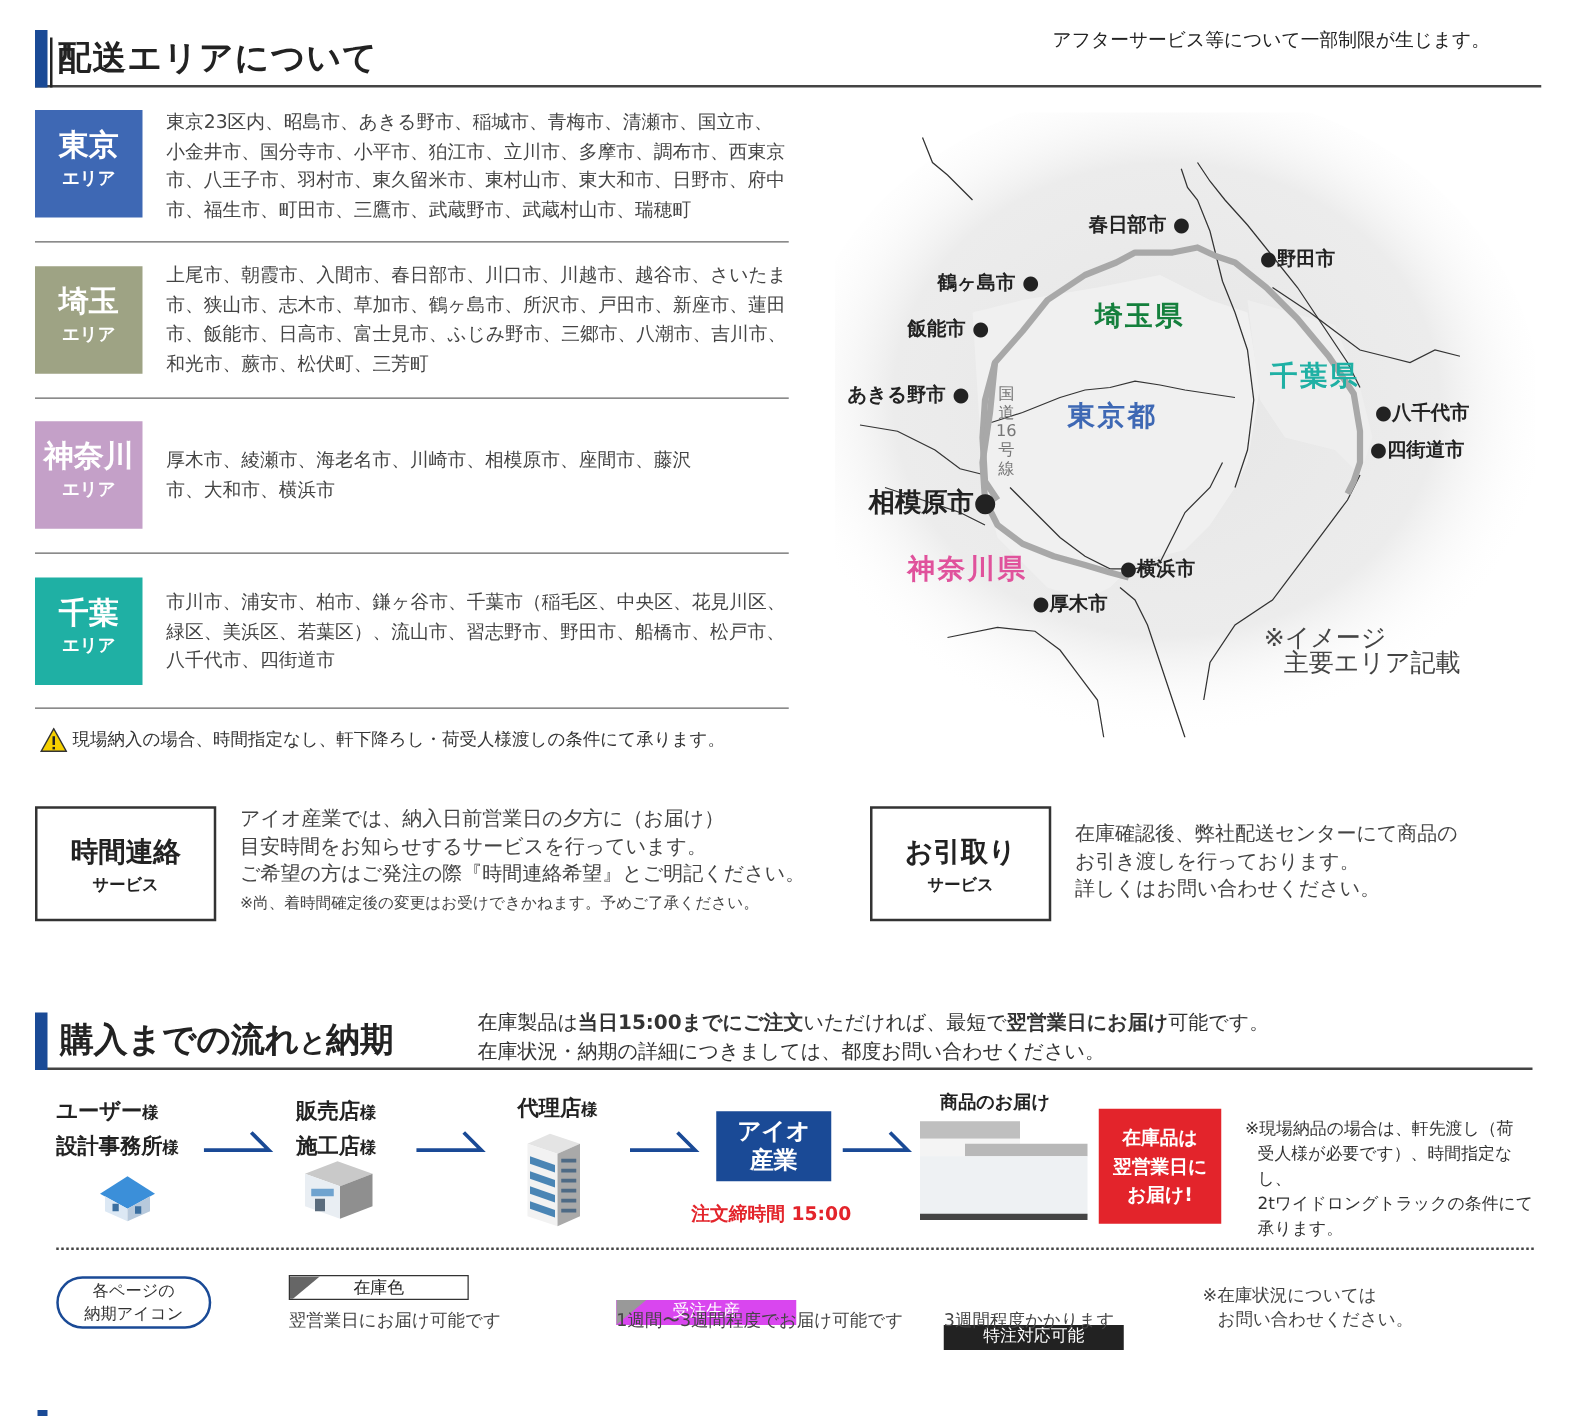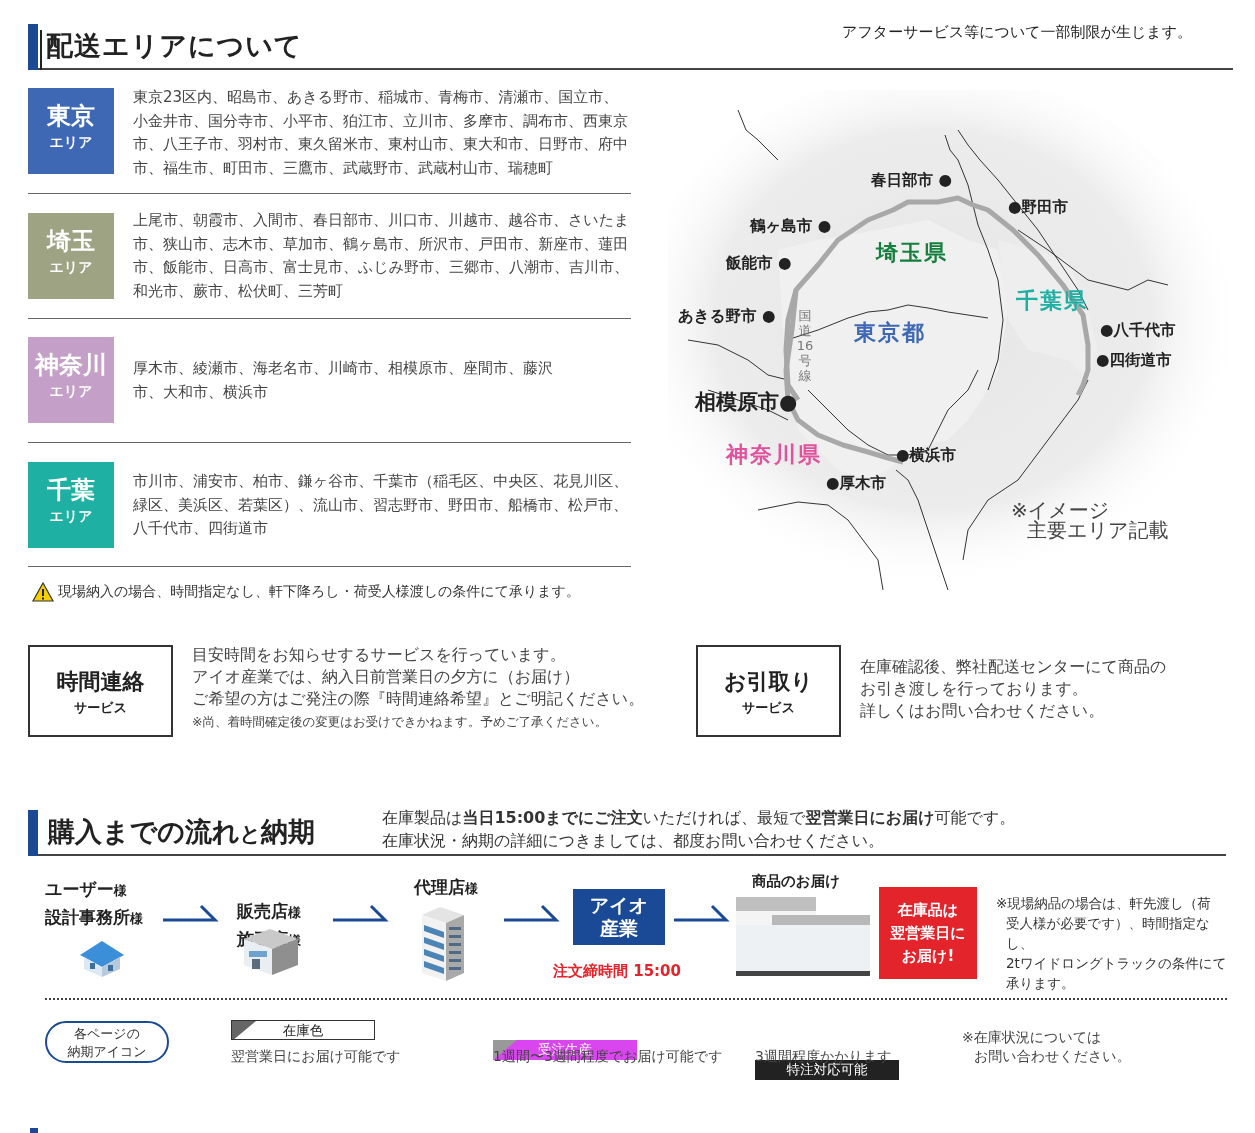--- a/index.html
+++ b/index.html
@@ -150,22 +150,22 @@
     <div>※イメージ</div>
     <div style="padding-left:16px;">主要エリア記載</div>
   </div>
 </div>
 
 <div class="abs svc-box" style="left:28px;top:645px;">
   <span class="big">時間連絡</span>
   <span class="small">サービス</span>
 </div>
 <div class="abs" style="left:192px;top:644px;width:490px;">
+  <div class="svc-text">アイオ産業では、納入日前営業日の夕方に（お届け）</div>
   <div class="svc-text">目安時間をお知らせするサービスを行っています。</div>
-  <div class="svc-text">アイオ産業では、納入日前営業日の夕方に（お届け）</div>
   <div class="svc-text">ご希望の方はご発注の際『時間連絡希望』とご明記ください。</div>
   <div class="svc-note">※尚、着時間確定後の変更はお受けできかねます。予めご了承ください。</div>
 </div>
 
 <div class="abs svc-box" style="left:696px;top:645px;">
   <span class="big">お引取り</span>
   <span class="small">サービス</span>
 </div>
 <div class="abs" style="left:860px;top:656px;width:380px;">
   <div class="svc-text">在庫確認後、弊社配送センターにて商品の</div>
@@ -192,21 +192,21 @@
     <polyline points="0,17 52,17 38,3" fill="none" stroke="#1a4a96" stroke-width="3"></polyline>
   </svg>
 <svg class="abs" style="left:72px;top:935px;" width="60" height="45" viewBox="0 0 60 45">
   <polygon points="8,20 30,6 52,20 30,32" fill="#3b8fd9"></polygon>
   <polygon points="12,22 30,32 30,42 12,34" fill="#dce8f4"></polygon>
   <polygon points="30,32 48,22 48,34 30,42" fill="#b7c9dc"></polygon>
   <rect x="18" y="28" width="5" height="6" fill="#3b6fa0"></rect>
   <rect x="36" y="30" width="5" height="6" fill="#3b6fa0"></rect>
 </svg>
 
-<div class="abs flow-lbl" style="left:237px;top:876px;margin-top:22px;">
+<div class="abs flow-lbl" style="left:237px;top:876px;">
   <div><span>販売店</span><small>様</small></div>
   <div><span>施工店</span><small>様</small></div>
 </div>
 <svg class="abs arrow" style="left:333px;top:903px;" viewBox="0 0 56 20">
     <polyline points="0,17 52,17 38,3" fill="none" stroke="#1a4a96" stroke-width="3"></polyline>
   </svg>
 <svg class="abs" style="left:240px;top:925px;" width="62" height="56" viewBox="0 0 62 56">
   <polygon points="4,14 30,4 58,14 32,24" fill="#c9c9c9"></polygon>
   <polygon points="4,14 32,24 32,50 4,40" fill="#e9eef3"></polygon>
   <polygon points="32,24 58,14 58,40 32,50" fill="#8f8f8f"></polygon>

